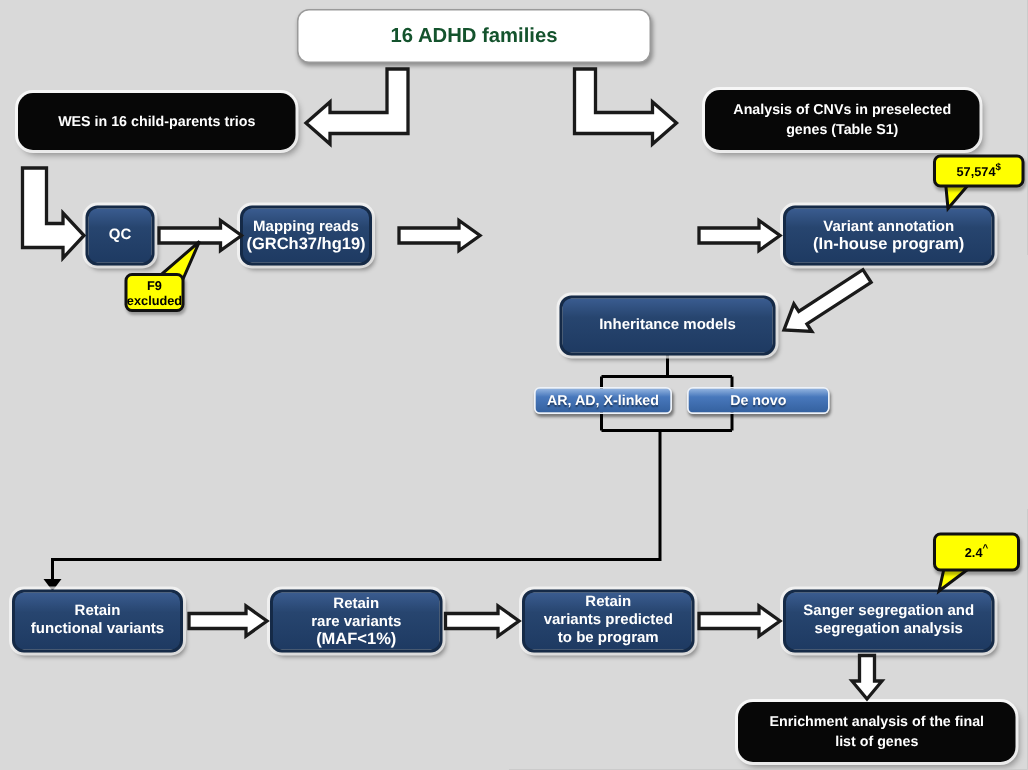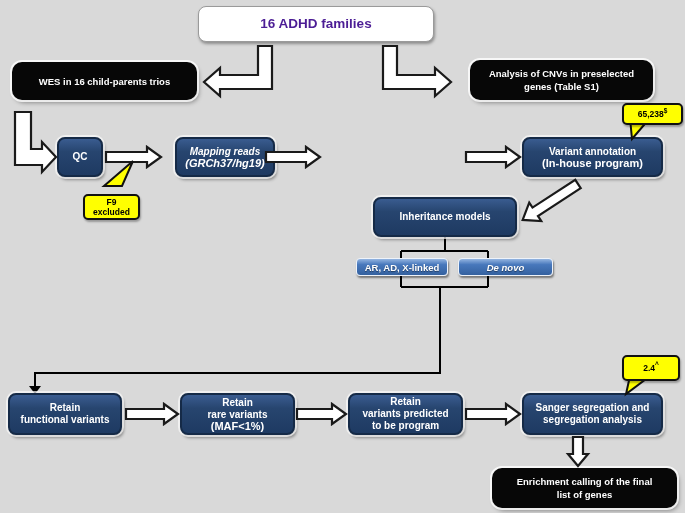--- a/index.html
+++ b/index.html
@@ -23,36 +23,36 @@
   .blue{
     background:linear-gradient(180deg,#93b4e0 0%,#4878bc 35%,#34619f 100%);
     border:1px solid #eef3fa;border-radius:4px;
     box-shadow:1px 2px 2px rgba(0,0,0,.45);
   }
   .black{
     background:#070707;border-radius:10px;
     box-shadow:0 0 0 2px rgba(255,255,255,.8), 2px 3px 4px rgba(0,0,0,.35);
   }
   .white-box{
-    background:#ffffff;border:1px solid #9a9a9a;border-radius:8px;color:#4c1d95;
+    background:#ffffff;border:1px solid #9a9a9a;border-radius:8px;color:#14532d;
     box-shadow:1px 2px 3px rgba(0,0,0,.35);
   }
   .callout{
     position:absolute;background:#ffff00;border:2px solid #111;border-radius:5px;
     display:flex;flex-direction:column;align-items:center;justify-content:center;
     font-weight:bold;color:#000;z-index:4;box-sizing:border-box;
     box-shadow:1px 2px 2px rgba(0,0,0,.3);
   }
   .main{font-size:10px;line-height:12px;}
   .sub{font-size:11px;line-height:10px;}
   .title-text{font-size:13.5px;line-height:16px;}
   .black .main{font-size:9.5px;line-height:13px;}
   .blue .main{font-size:9.5px;line-height:11px;text-shadow:0 1px 1px rgba(0,0,0,.45);}
   .callout .main{font-size:8.5px;line-height:10px;}
-  .italic{font-style:italic;}
+  .italic{}
   sup{font-size:6.5px;vertical-align:super;line-height:0;}
 </style>
 </head>
 <body>
 
 <div class="canvas">
 
   <svg id="connectors" class="layer" viewBox="0 0 685 513">
     <path d="M445,237 V251" stroke="#000" stroke-width="2" fill="none"></path>
     <path d="M401,251 H488" stroke="#000" stroke-width="2" fill="none"></path>
@@ -73,21 +73,21 @@
 
   <div class="node black" style="left:470px;top:60px;width:183px;height:40px;">
     <span class="main">Analysis of CNVs in preselected</span>
     <span class="main">genes (Table S1)</span>
   </div>
 
   <div class="node navy" style="left:57px;top:137px;width:46px;height:40px;">
     <span class="main">QC</span>
   </div>
 
-  <div class="node navy" style="left:175px;top:137px;width:100px;height:40px;font-style:italic;">
+  <div class="node navy" style="left:160px;top:137px;width:88px;height:40px;">
     <span class="main">Mapping reads</span>
     <span class="sub">(GRCh37/hg19)</span>
   </div>
 
 
   <div class="node navy" style="left:522px;top:137px;width:141px;height:40px;">
     <span class="main">Variant annotation</span>
     <span class="sub">(In-house program)</span>
   </div>
 
@@ -119,21 +119,21 @@
     <span class="main">variants predicted</span>
     <span class="main">to be program</span>
   </div>
 
   <div class="node navy" style="left:522px;top:393px;width:141px;height:42px;">
     <span class="main">Sanger segregation and</span>
     <span class="main">segregation analysis</span>
   </div>
 
   <div class="node black" style="left:492px;top:468px;width:185px;height:40px;">
-    <span class="main">Enrichment calling  of the final</span>
+    <span class="main">Enrichment analysis  of the final</span>
     <span class="main">list of genes</span>
   </div>
 
   <svg id="arrows" class="layer" viewBox="0 0 685 513">
 
     <path d="M258,46 L258,75 L220,75 L220,68 L204,82 L220,96 L220,89 L272,89 L272,46 Z" fill="#fff" stroke="#1a1a1a" stroke-width="2.2"></path>
     <path d="M383,46 L383,89 L435,89 L435,96 L451,82 L435,68 L435,75 L397,75 L397,46 Z" fill="#fff" stroke="#1a1a1a" stroke-width="2.2"></path>
 
     <path d="M15,112 L15,165 L42,165 L42,172 L56,157 L42,142 L42,149 L31,149 L31,112 Z" fill="#fff" stroke="#1a1a1a" stroke-width="2.2"></path>
 
@@ -148,24 +148,24 @@
     <path d="M466,409 H506 V404 L520,414 L506,424 V419 H466 Z" fill="#fff" stroke="#1a1a1a" stroke-width="2.2"></path>
 
     <path d="M573,437 L573,454 L568,454 L578,466 L588,454 L583,454 L583,437 Z" fill="#fff" stroke="#1a1a1a" stroke-width="2.2"></path>
 
     <polygon points="630,118 650,118 632,139" fill="#ffff00" stroke="#111" stroke-width="2"></polygon>
     <polygon points="104,186 122,186 133,161" fill="#ffff00" stroke="#111" stroke-width="2"></polygon>
     <polygon points="630,376 650,376 626,394" fill="#ffff00" stroke="#111" stroke-width="2"></polygon>
   </svg>
 
   <div class="callout" style="left:622px;top:103px;width:61px;height:22px;">
-    <span class="main"><span>65,238</span><sup>$</sup></span>
+    <span class="main"><span>57,574</span><sup>$</sup></span>
   </div>
 
-  <div class="callout" style="left:83px;top:194px;width:57px;height:26px;">
+  <div class="callout" style="left:83px;top:182px;width:40px;height:26px;">
     <span class="main">F9</span>
     <span class="main">excluded</span>
   </div>
 
   <div class="callout" style="left:622px;top:355px;width:58px;height:26px;">
     <span class="main"><span>2.4</span><sup>^</sup></span>
   </div>
 
 </div>
 

